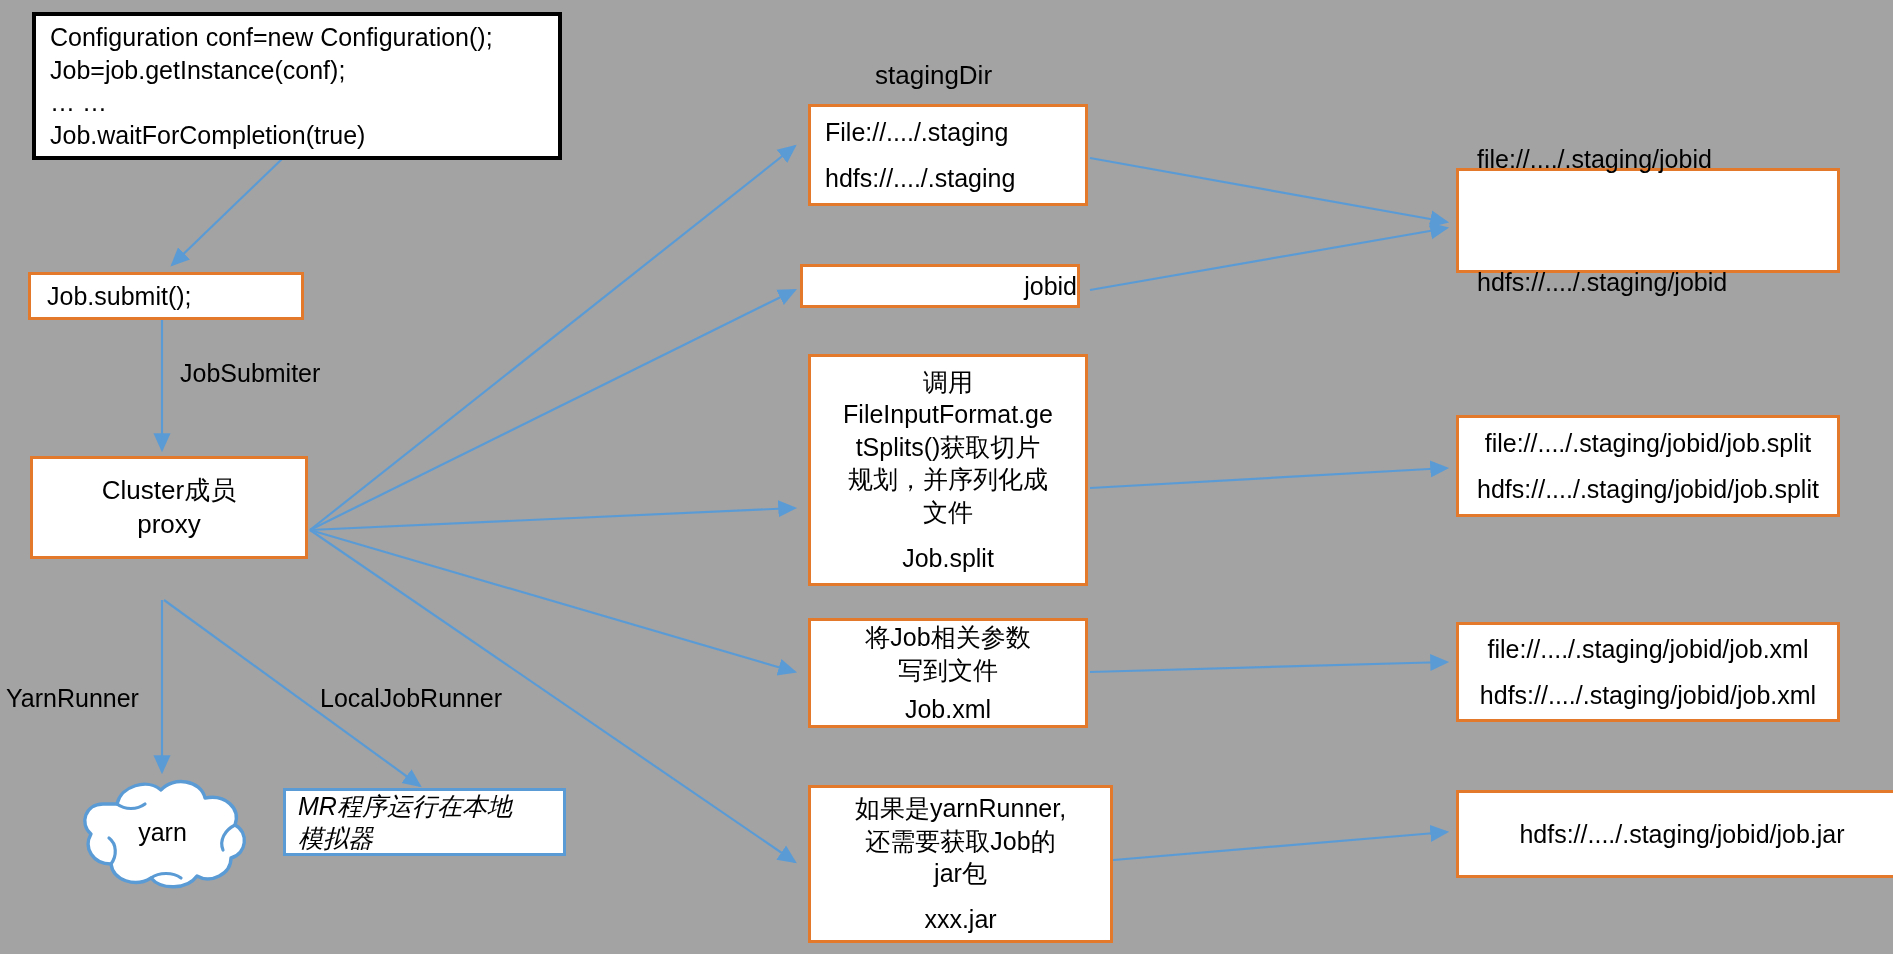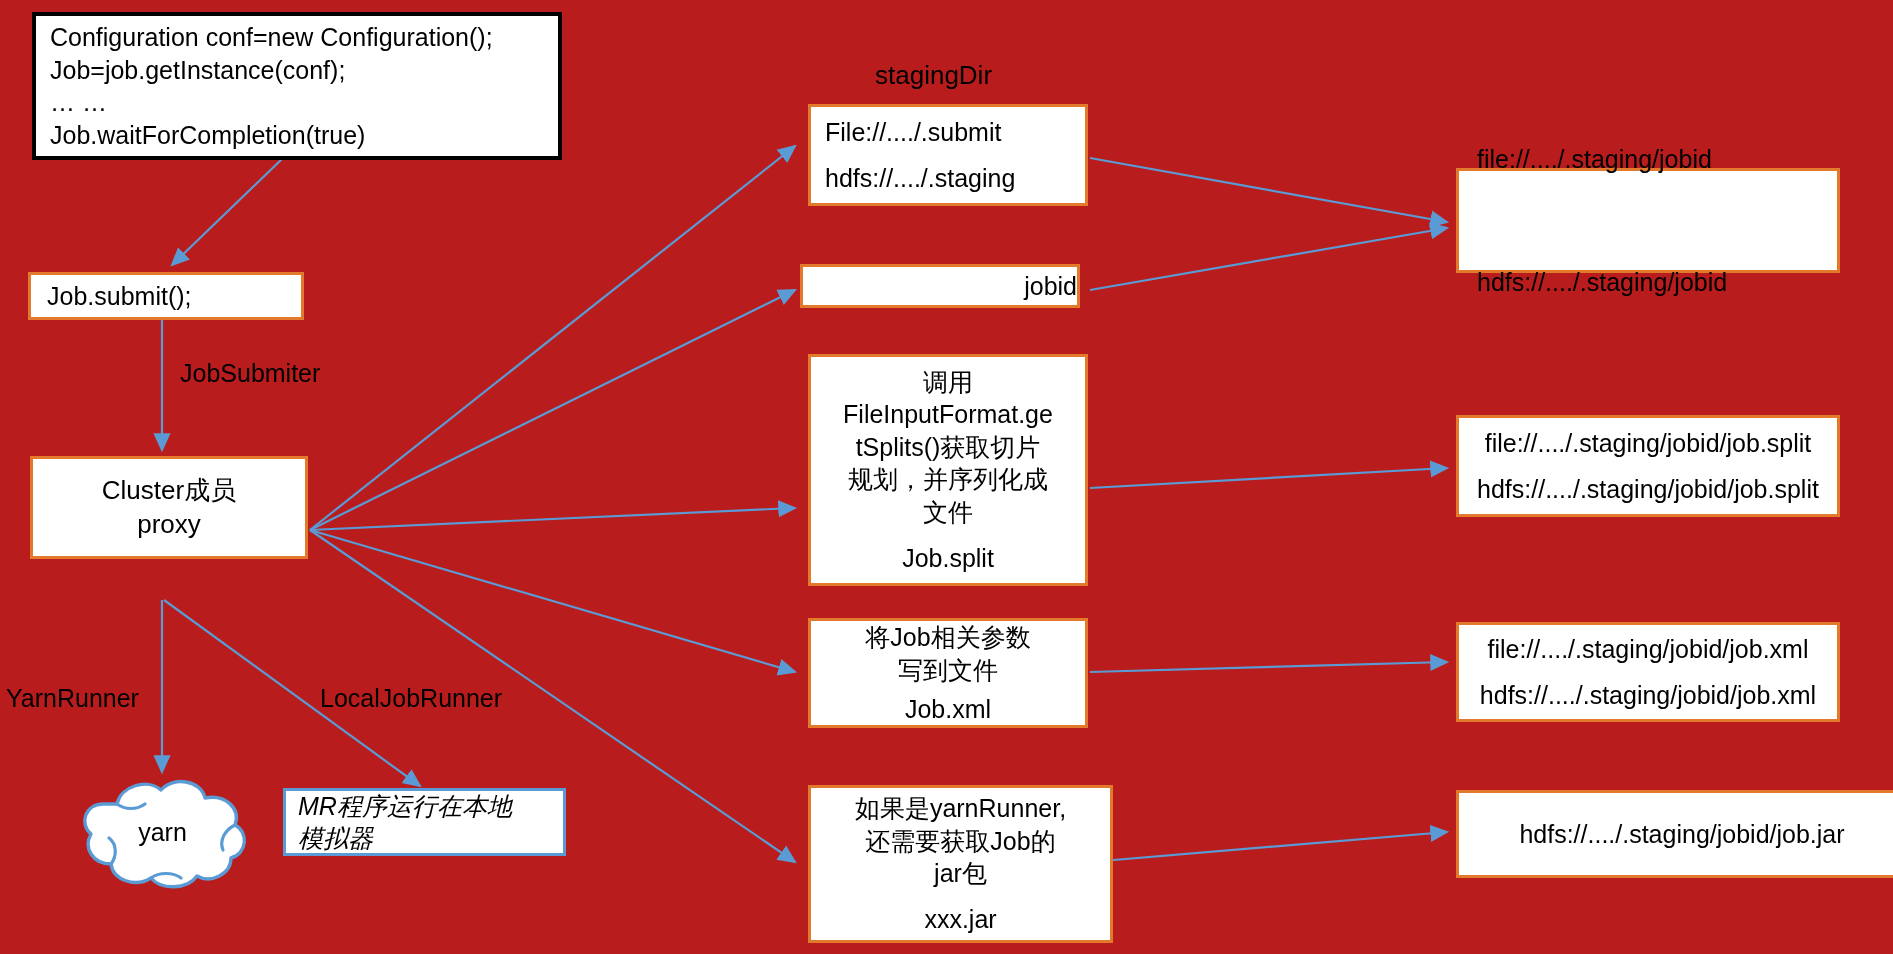--- a/index.html
+++ b/index.html
@@ -7,21 +7,21 @@
     padding: 0;
     background: #ffffff;
   }
   body {
     font-family: "Liberation Sans", "DejaVu Sans", sans-serif;
   }
   #canvas {
     position: relative;
     width: 1893px;
     height: 954px;
-    background: #b91c1c;
+    background: #a3a3a3;
     overflow: hidden;
   }
   #wires {
     position: absolute;
     left: 0;
     top: 0;
     width: 1893px;
     height: 954px;
     pointer-events: none;
   }
@@ -151,21 +151,21 @@
   </div>
 
   <div class="node blue left-align" style="left:283px; top:788px; width:283px; height:68px; padding-left:12px; justify-content:center; font-size:25px;font-style:italic;">
     <span class="ln">MR程序运行在本地</span>
     <span class="ln">模拟器</span>
   </div>
 
   <span class="lbl" style="left:875px; top:60px; font-size:26px;">stagingDir</span>
 
   <div class="node orange left-align" style="left:808px; top:104px; width:280px; height:102px; padding-left:14px; justify-content:center; font-size:25px;">
-    <span class="ln">File://..../.submit</span>
+    <span class="ln">File://..../.staging</span>
     <span class="gap"></span>
     <span class="ln">hdfs://..../.staging</span>
   </div>
 
   <div class="node orange" style="left:800px; top:264px; width:280px; height:44px; font-size:25px;text-align:right;">
     <span class="ln">jobid</span>
   </div>
 
   <div class="node orange" style="left:808px; top:354px; width:280px; height:232px; font-size:25px;">
     <span class="ln">调用</span>

